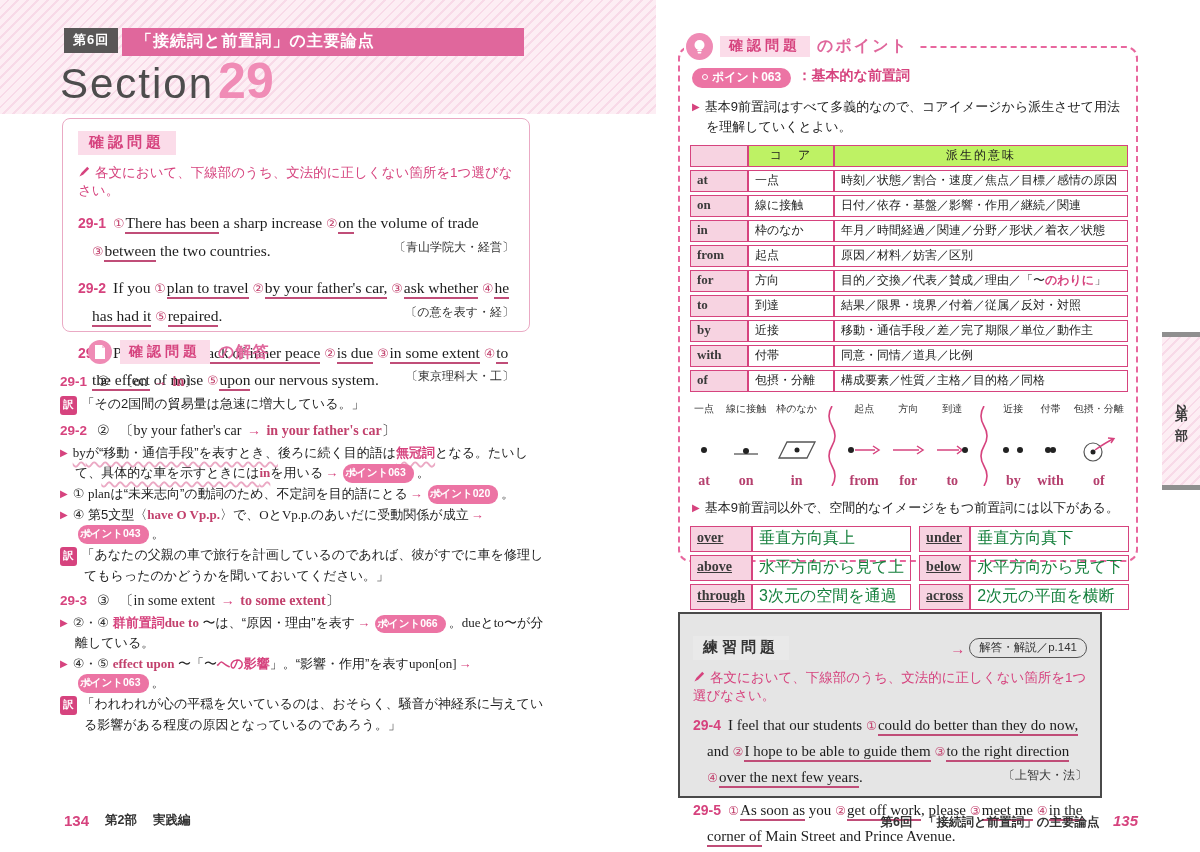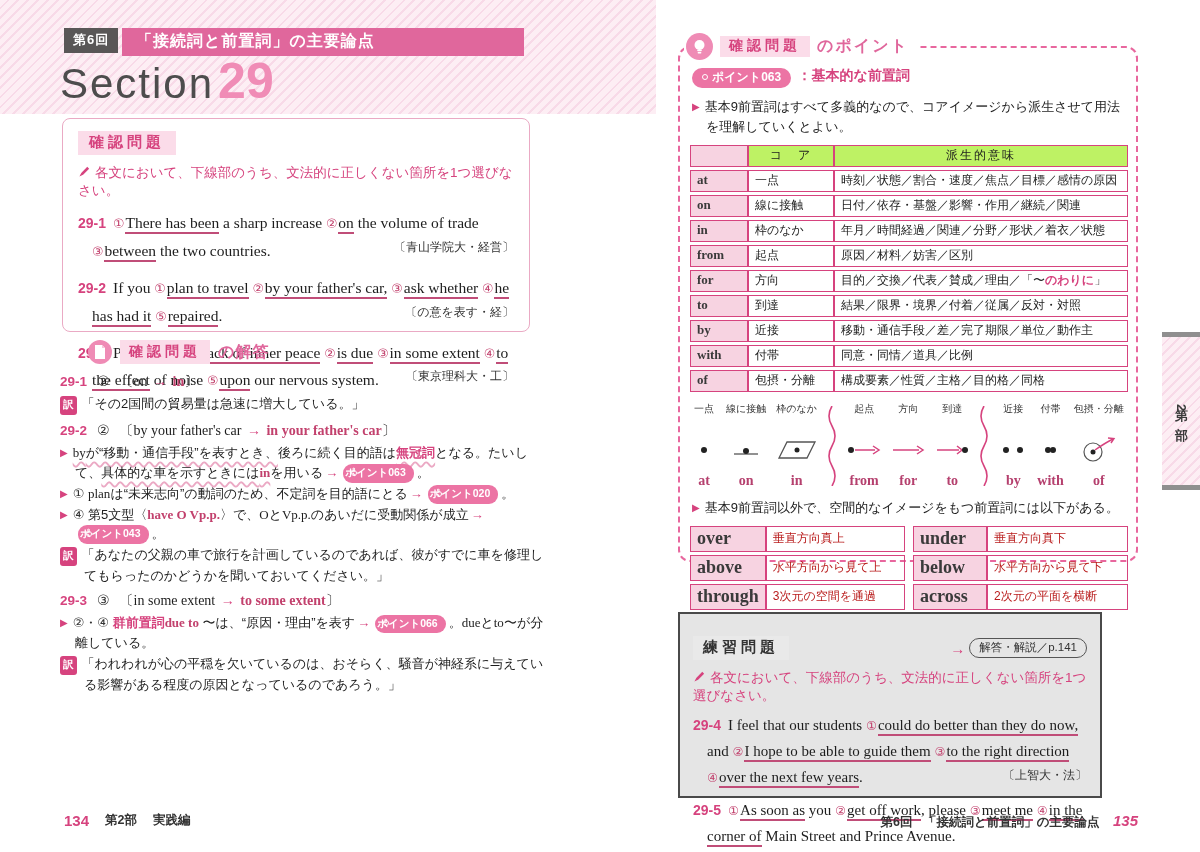--- a/index.html
+++ b/index.html
@@ -99,23 +99,23 @@
 
   .diagram{display:flex;justify-content:space-between;align-items:stretch;margin:8px 2px 4px;height:86px;}
   .dg-item{display:flex;flex-direction:column;align-items:center;justify-content:space-between;}
   .dg-label{font-size:10px;color:#333;text-align:center;line-height:1.15;height:24px;}
   .dg-icon{height:26px;display:flex;align-items:center;}
   .dg-word{font-family:var(--serif);font-weight:bold;color:#b5406e;font-size:14px;}
   .dg-brace{display:flex;align-items:center;}
 
   .dual-table{display:flex;gap:8px;margin:4px auto 0;width:438px;}
   table.t2{border-collapse:separate;border-spacing:0 3px;flex:1;}
-  table.t2 td{border:1.5px solid var(--pink);font-size:12px;padding:1px 6px 2px;white-space:nowrap;color:#b91c1c;}
+  table.t2 td{border:1.5px solid var(--pink);font-size:16px;padding:1px 6px 2px;white-space:nowrap;color:#15803d;}
   .t2 td.w{background:var(--cell-pink);font-family:var(--serif);font-weight:bold;color:#3a3a3a;
-    font-size:18px;width:74px;}
+    font-size:14px;width:74px;text-decoration:underline;}
 
   
   .practice-box{position:absolute;left:678px;top:612px;width:424px;height:186px;
     border:2px solid #4a4a4a;background:#e5e5e5;padding:22px 13px 8px;}
   .practice-top{display:flex;justify-content:space-between;align-items:center;}
   .tag-gray{display:inline-block;background:#e9e9e9;color:#333;font-weight:bold;
     letter-spacing:4px;padding:2px 10px 3px;font-size:15px;}
   .link-wrap{display:flex;align-items:center;gap:4px;}
   .link-arrow{color:var(--pink);font-weight:bold;font-size:15px;}
   .link-pill{border:1.5px solid #555;border-radius:11px;font-size:11.5px;color:#333;padding:1px 9px 2px;}
@@ -195,20 +195,21 @@
     <div class="ans-line"><span class="bullet-mark">▶</span><span><span class="seg-cn">①</span><span> </span><span class="seg-e">plan</span><span>は“未来志向”の動詞のため、不定詞を目的語にとる</span><span class="seg-arr">→</span><span class="seg-badge"><span class="bulb"></span>ポイント020</span><span>。</span></span></div>
     <div class="ans-line"><span class="bullet-mark">▶</span><span><span class="seg-cn">④</span><span> 第5文型〈</span><span class="seg-ps">have O Vp.p.</span><span>〉で、</span><span class="seg-e">O</span><span>と</span><span class="seg-e">Vp.p.</span><span>のあいだに受動関係が成立</span><span class="seg-arr">→</span><span class="seg-badge"><span class="bulb"></span>ポイント043</span><span>。</span></span></div>
     <div class="tr-line"><span class="tr-badge">訳</span><span>「あなたの父親の車で旅行を計画しているのであれば、彼がすでに車を修理してもらったのかどうかを聞いておいてください。」</span></div>
   </div>
 
   <div class="ans-item">
     <div class="ans-head">
       <span class="ans-num">29-3</span><span class="ans-choice">③</span><span class="ans-corr"><span>〔</span><span class="seg-e">in some extent</span><span> </span><span class="seg-arr">→</span><span> </span><span class="seg-ps">to some extent</span><span>〕</span></span>
     </div>
     <div class="ans-line"><span class="bullet-mark">▶</span><span><span class="seg-cn">②・④</span><span> </span><span class="seg-p">群前置詞</span><span class="seg-ps">due to</span><span> 〜は、“原因・理由”を表す</span><span class="seg-arr">→</span><span class="seg-badge"><span class="bulb"></span>ポイント066</span><span>。</span><span class="seg-e">due</span><span>と</span><span class="seg-e">to</span><span>〜が分離している。</span></span></div>
+    <div class="ans-line"><span class="bullet-mark">▶</span><span><span class="seg-cn">④・⑤</span><span> </span><span class="seg-ps">effect upon</span><span> 〜「〜</span><span class="seg-p">への影響</span><span>」。“影響・作用”を表す</span><span class="seg-e">upon[on]</span><span class="seg-arr">→</span><span class="seg-badge"><span class="bulb"></span>ポイント063</span><span>。</span></span></div>
     <div class="tr-line"><span class="tr-badge">訳</span><span>「われわれが心の平穏を欠いているのは、おそらく、騒音が神経系に与えている影響がある程度の原因となっているのであろう。」</span></div>
   </div>
 </div>
 
 <div class="footer-left">
   <span class="pgnum">134</span>
   <span>第2部</span>
   <span>実践編</span>
 </div>
 

